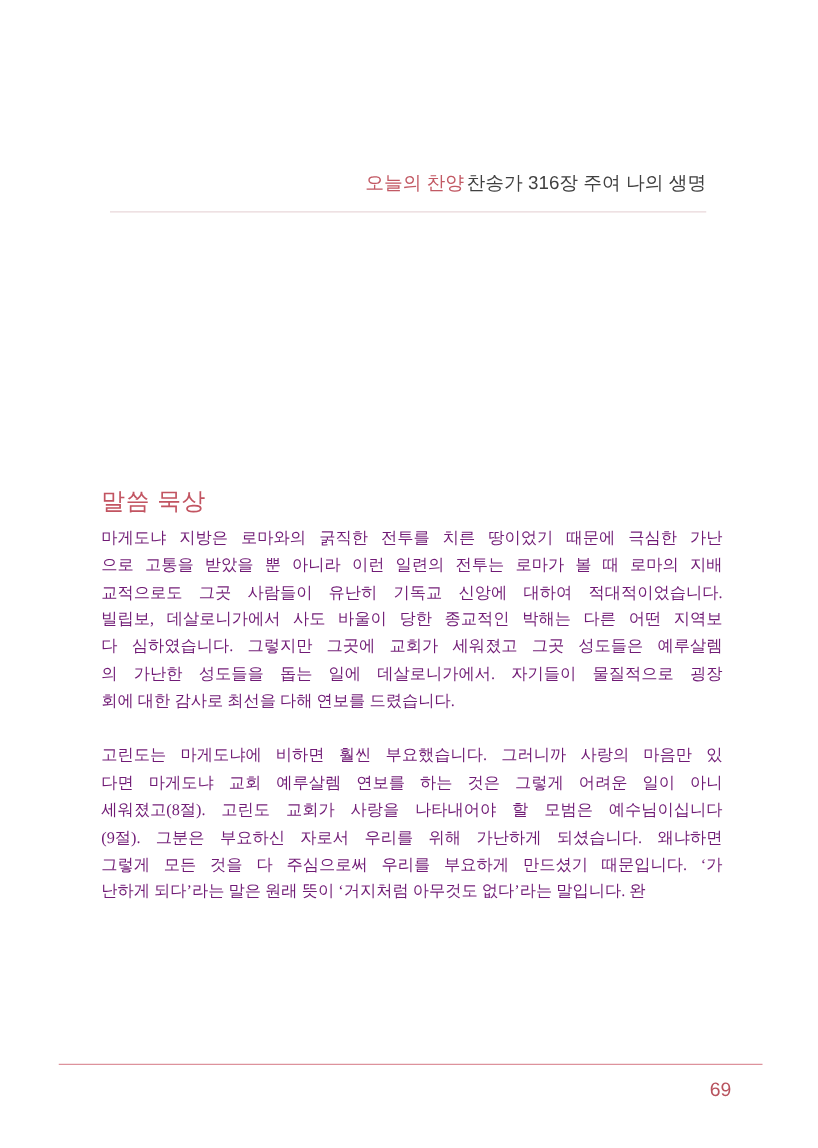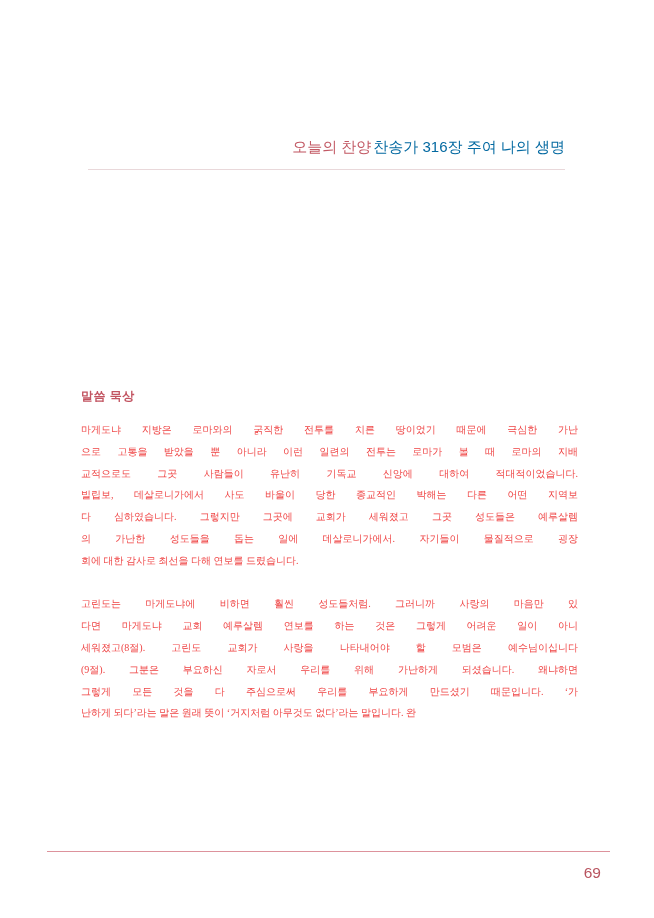--- a/index.html
+++ b/index.html
@@ -24,51 +24,51 @@
     white-space: nowrap;
     font-family: "Liberation Sans", "DejaVu Sans", sans-serif;
     font-size: 15px;
     line-height: 20px;
   }
   .running-header .hymn-label {
     color: #c25964;
     margin-right: 2px;
   }
   .running-header .hymn-value {
-    color: #0369a1;
+    color: #404040;
   }
   .header-rule {
     position: absolute;
     top: 169px;
     left: 88px;
     width: 477px;
     height: 0;
     border-top: 1px solid #e9d8da;
   }
 
   
   .section-title {
     position: absolute;
     top: 388px;
     left: 81px;
     margin: 0;
     font-family: "Liberation Sans", "DejaVu Sans", sans-serif;
-    font-size: 12px;
-    font-weight: 700;
+    font-size: 19px;
+    font-weight: 400;
     color: #c25461;
     letter-spacing: 0.5px;
   }
 
   .meditation-body {
     position: absolute;
     top: 419px;
     left: 81px;
     width: 497px;
-    color: #ef4444;
-    font-size: 10px;
+    color: #701a75;
+    font-size: 13px;
     line-height: 21.8px;
   }
   .para { margin: 0; }
   .para + .para { margin-top: 21.8px; }
   .line {
     text-align: justify;
     text-align-last: justify;
     word-break: keep-all;
     white-space: nowrap;
   }
@@ -81,21 +81,21 @@
     position: absolute;
     top: 851px;
     left: 47px;
     width: 563px;
     height: 0;
     border-top: 1px solid #dd929c;
   }
   .page-number {
     position: absolute;
     top: 864px;
-    right: 53px;
+    right: 69px;
     font-family: "Liberation Sans", "DejaVu Sans", sans-serif;
     font-size: 15.5px;
     color: #b8535e;
   }
 </style>
 </head>
 <body>
 
 <div class="page">
 
@@ -111,21 +111,21 @@
       <div class="para">
         <div class="line">마게도냐 지방은 로마와의 굵직한 전투를 치른 땅이었기 때문에 극심한 가난</div>
         <div class="line">으로 고통을 받았을 뿐 아니라 이런 일련의 전투는 로마가 볼 때 로마의 지배</div>
         <div class="line">교적으로도 그곳 사람들이 유난히 기독교 신앙에 대하여 적대적이었습니다.</div>
         <div class="line">빌립보, 데살로니가에서 사도 바울이 당한 종교적인 박해는 다른 어떤 지역보</div>
         <div class="line">다 심하였습니다. 그렇지만 그곳에 교회가 세워졌고 그곳 성도들은 예루살렘</div>
         <div class="line">의 가난한 성도들을 돕는 일에 데살로니가에서. 자기들이 물질적으로 굉장</div>
         <div class="line last">회에 대한 감사로 최선을 다해 연보를 드렸습니다.</div>
       </div>
       <div class="para">
-        <div class="line">고린도는 마게도냐에 비하면 훨씬 성도들처럼. 그러니까 사랑의 마음만 있</div>
+        <div class="line">고린도는 마게도냐에 비하면 훨씬 부요했습니다. 그러니까 사랑의 마음만 있</div>
         <div class="line">다면 마게도냐 교회 예루살렘 연보를 하는 것은 그렇게 어려운 일이 아니</div>
         <div class="line">세워졌고(8절). 고린도 교회가 사랑을 나타내어야 할 모범은 예수님이십니다</div>
         <div class="line">(9절). 그분은 부요하신 자로서 우리를 위해 가난하게 되셨습니다. 왜냐하면</div>
         <div class="line">그렇게 모든 것을 다 주심으로써 우리를 부요하게 만드셨기 때문입니다. ‘가</div>
         <div class="line last">난하게 되다’라는 말은 원래 뜻이 ‘거지처럼 아무것도 없다’라는 말입니다. 완</div>
       </div>
     </div>
 
   <div class="footer-rule"></div>
 

